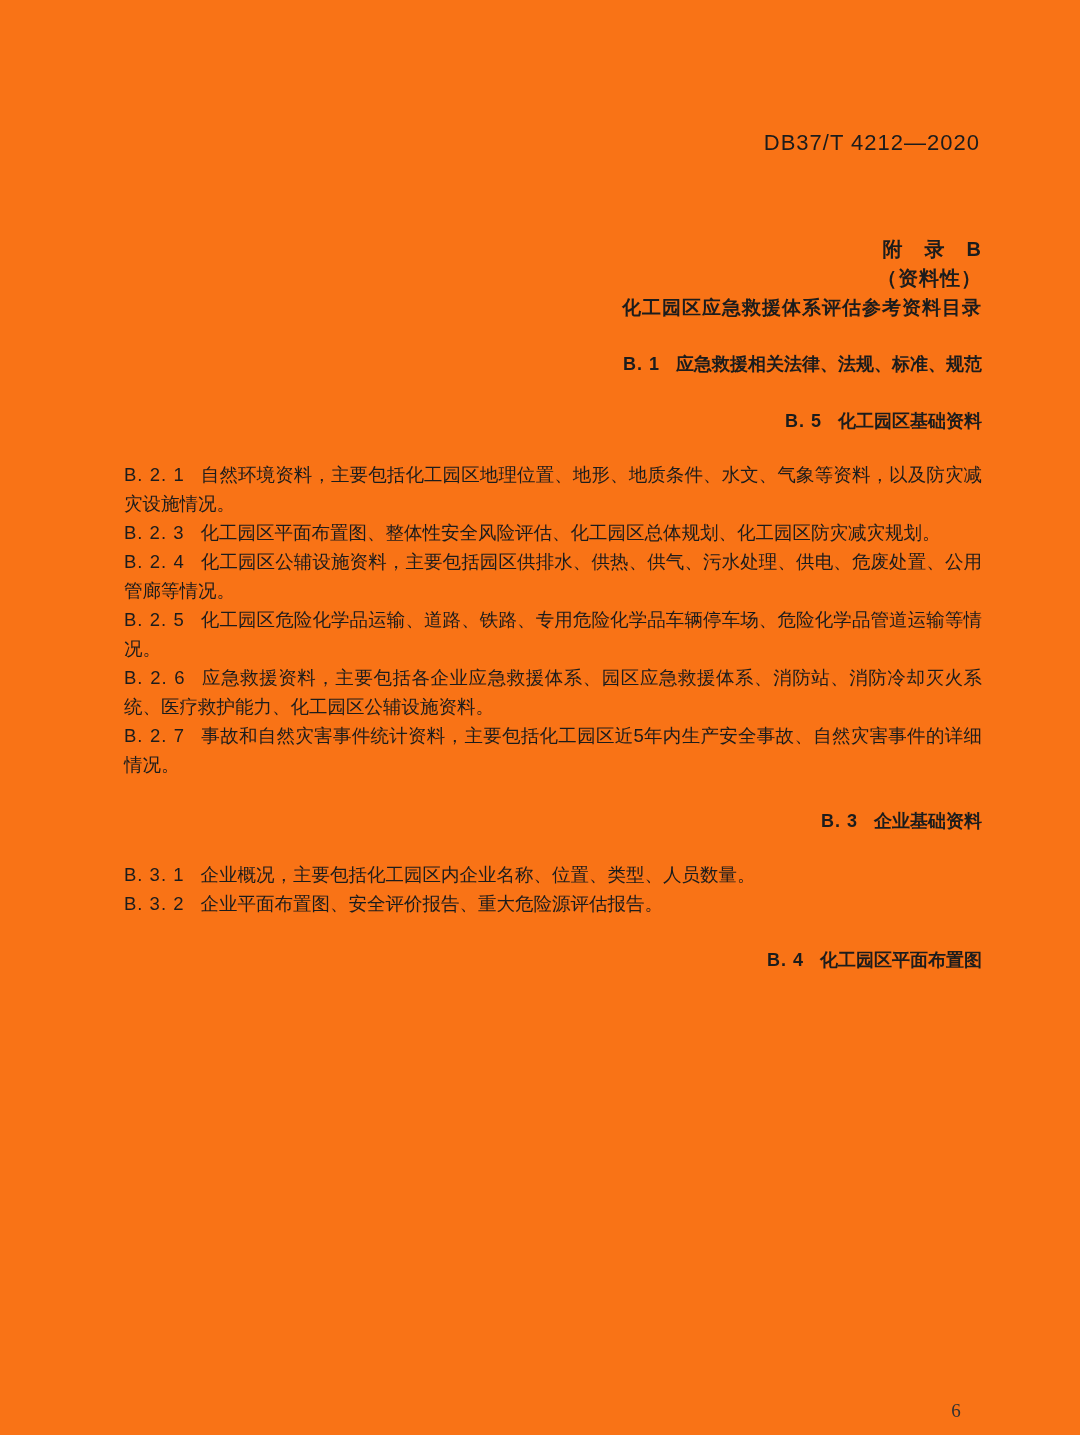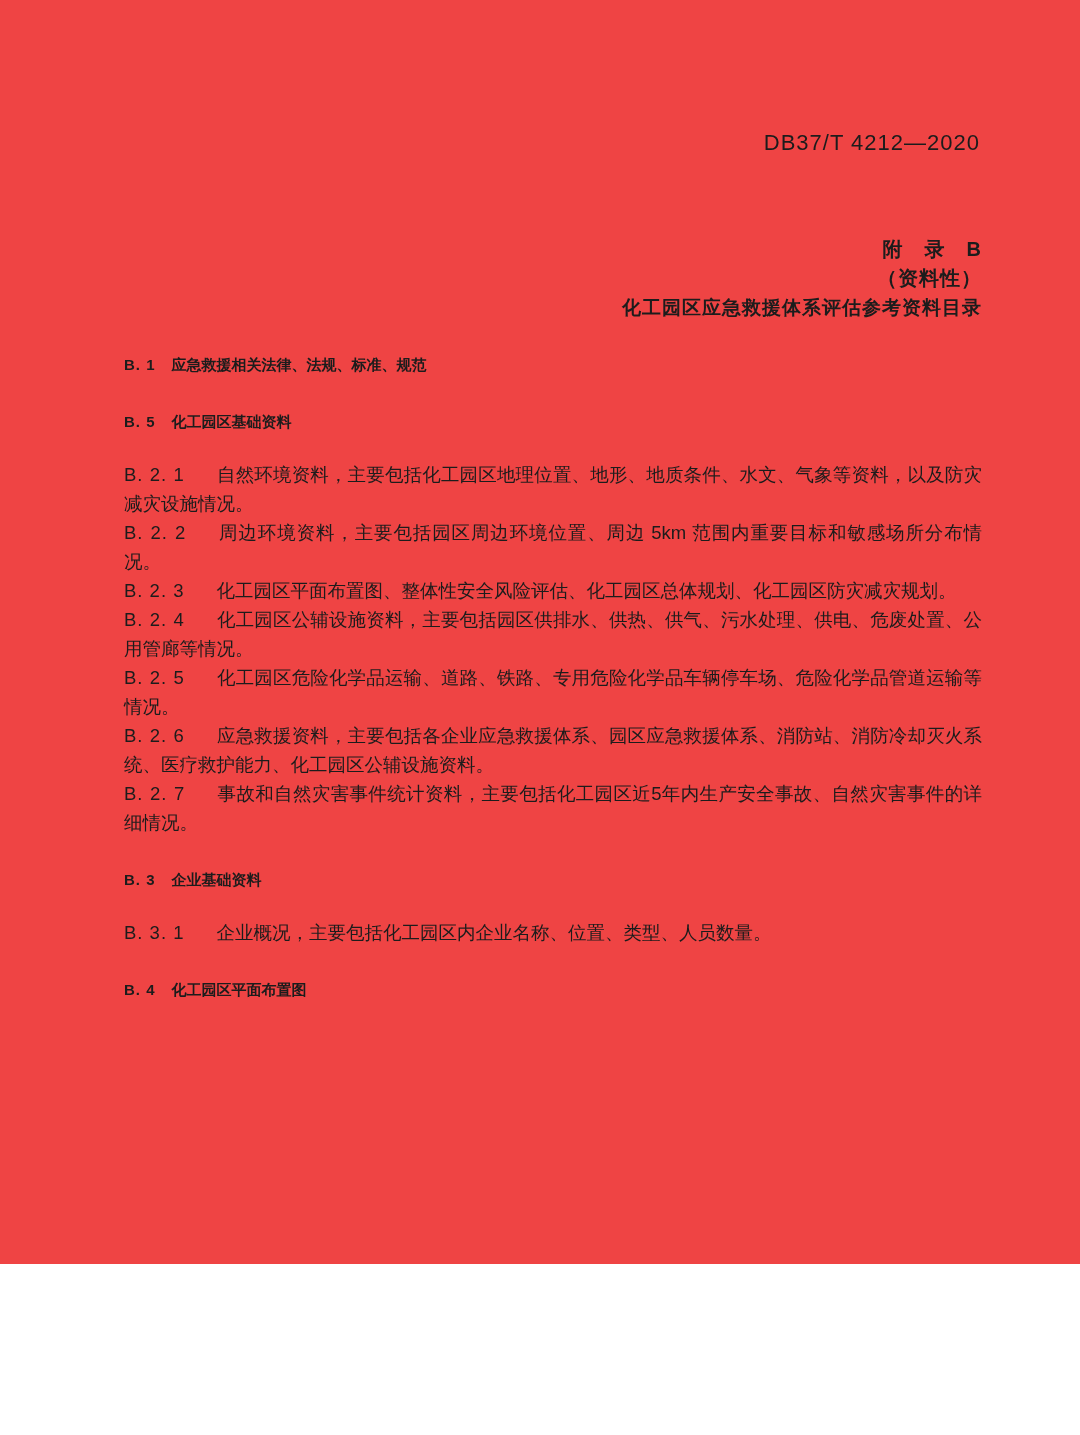--- a/index.html
+++ b/index.html
@@ -1,20 +1,20 @@
 <!DOCTYPE html>
 <html><head>
 <meta charset="utf-8">
 <style>
   html, body { margin: 0; padding: 0; background: #ffffff; }
   .page {
     position: relative;
     width: 1080px;
-    height: 1264px;
-    background: #ef4444;
+    height: 1435px;
+    background: #f97316;
     color: #1c1c1c;
     font-family: "Liberation Sans", sans-serif;
     overflow: hidden;
   }
   .doc-header {
     position: absolute;
     top: 130px;
     right: 100px;
     font-size: 22px;
     letter-spacing: 1px;
@@ -36,38 +36,39 @@
     line-height: 29px;
     font-size: 20px;
     letter-spacing: 1px;
   }
   .title-line.main-title {
     font-size: 19px;
     letter-spacing: 1px;
   }
   .doc-heading {
     font-weight: bold;
-    font-size: 15px;
+    font-size: 18px;
     line-height: 29px;
     margin-top: 28px;
     margin-bottom: 24px;
+    text-align: right;
   }
   .doc-heading .num {
     margin-right: 16px;
     letter-spacing: 1px;
   }
   .para-group { margin: 0; }
   .para {
     line-height: 29px;
     text-align: justify;
     text-justify: inter-ideograph;
     margin: 0;
   }
   .para .num {
-    margin-right: 32px;
+    margin-right: 16px;
     letter-spacing: 1px;
     white-space: nowrap;
   }
   .page-number {
     position: absolute;
     top: 1400px;
     left: 944px;
     width: 24px;
     text-align: center;
     font-size: 19px;
@@ -93,34 +94,34 @@
     <div class="doc-heading">
       <span class="num">B. 1</span><span>应急救援相关法律、法规、标准、规范</span>
     </div>
 
     <div class="doc-heading">
       <span class="num">B. 5</span><span>化工园区基础资料</span>
     </div>
 
     <div class="para-group">
       <p class="para"><span class="num">B. 2. 1</span><span>自然环境资料，主要包括化工园区地理位置、地形、地质条件、水文、气象等资料，以及防灾减灾设施情况。</span></p>
-      <p class="para"><span class="num">B. 2. 2</span><span>周边环境资料，主要包括园区周边环境位置、周边 5km 范围内重要目标和敏感场所分布情况。</span></p>
       <p class="para"><span class="num">B. 2. 3</span><span>化工园区平面布置图、整体性安全风险评估、化工园区总体规划、化工园区防灾减灾规划。</span></p>
       <p class="para"><span class="num">B. 2. 4</span><span>化工园区公辅设施资料，主要包括园区供排水、供热、供气、污水处理、供电、危废处置、公用管廊等情况。</span></p>
       <p class="para"><span class="num">B. 2. 5</span><span>化工园区危险化学品运输、道路、铁路、专用危险化学品车辆停车场、危险化学品管道运输等情况。</span></p>
       <p class="para"><span class="num">B. 2. 6</span><span>应急救援资料，主要包括各企业应急救援体系、园区应急救援体系、消防站、消防冷却灭火系统、医疗救护能力、化工园区公辅设施资料。</span></p>
       <p class="para"><span class="num">B. 2. 7</span><span>事故和自然灾害事件统计资料，主要包括化工园区近5年内生产安全事故、自然灾害事件的详细情况。</span></p>
     </div>
 
     <div class="doc-heading">
       <span class="num">B. 3</span><span>企业基础资料</span>
     </div>
 
     <div class="para-group">
       <p class="para"><span class="num">B. 3. 1</span><span>企业概况，主要包括化工园区内企业名称、位置、类型、人员数量。</span></p>
+      <p class="para"><span class="num">B. 3. 2</span><span>企业平面布置图、安全评价报告、重大危险源评估报告。</span></p>
     </div>
 
     <div class="doc-heading">
       <span class="num">B. 4</span><span>化工园区平面布置图</span>
     </div>
 
   </div>
 
   <div class="page-number">6</div>
 

